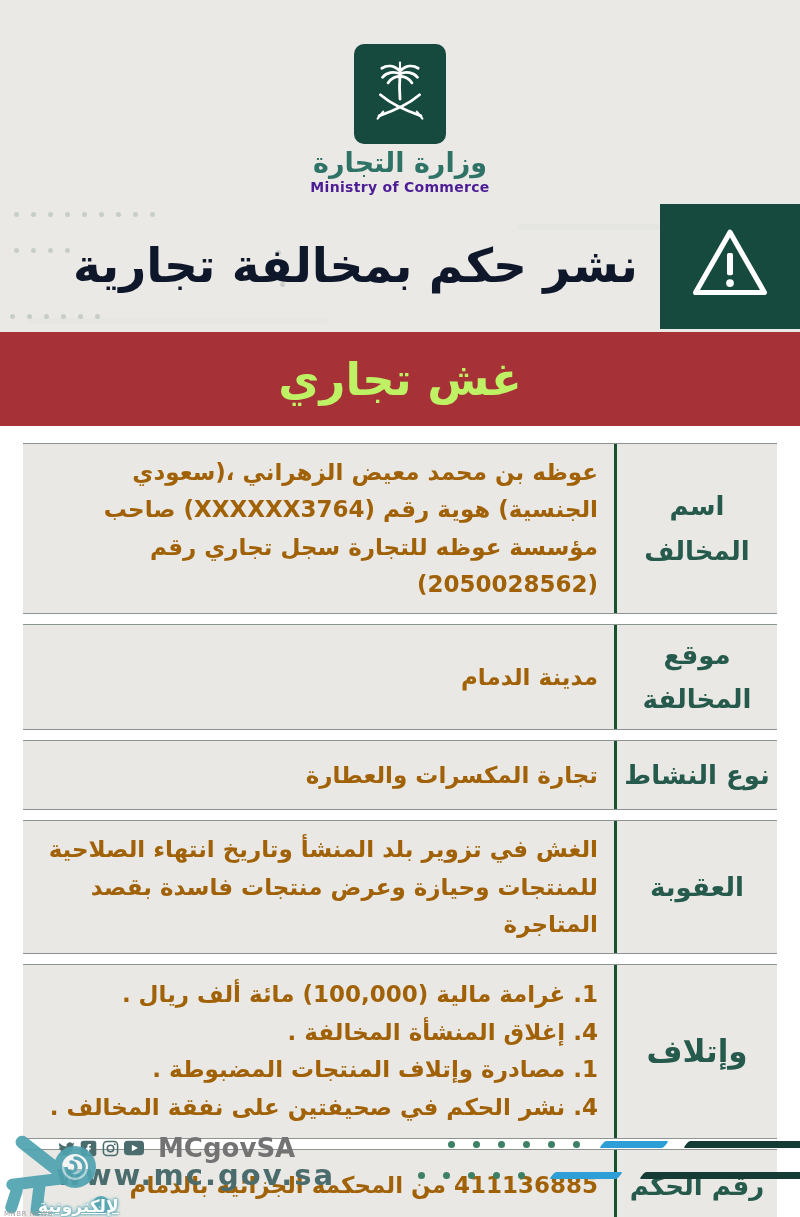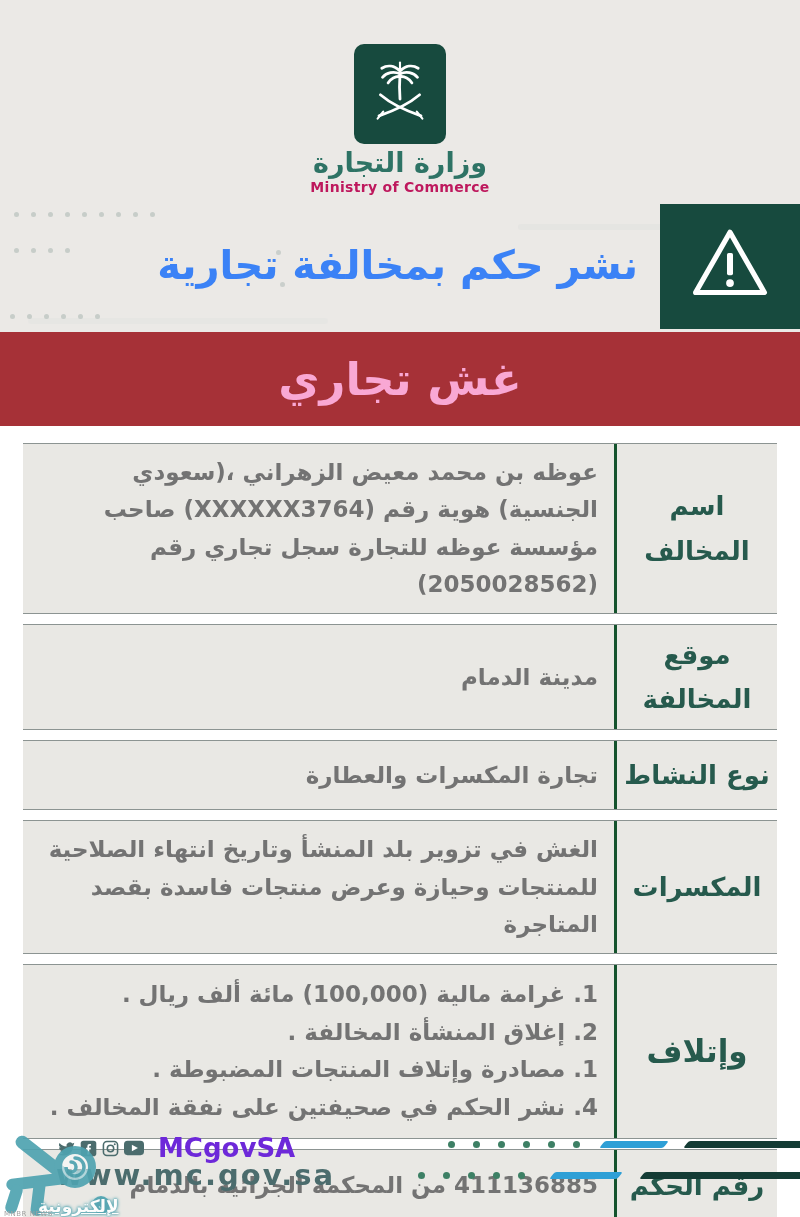--- a/index.html
+++ b/index.html
@@ -13,61 +13,61 @@
   .faint.l1{left:518px;top:224px;width:150px;height:6px;opacity:.18;}
   .faint.l2{left:28px;top:318px;width:300px;height:6px;opacity:.14;}
   .logo-box{
     position:absolute;top:44px;left:50%;transform:translateX(-50%);
     width:92px;height:100px;background:#174a3e;border-radius:10px;
     display:flex;align-items:center;justify-content:center;
   }
   .ministry-ar{position:absolute;top:147px;left:0;width:100%;text-align:center;
     color:#2e7365;font-size:27px;font-weight:bold;}
   .ministry-en{position:absolute;top:179px;left:0;width:100%;text-align:center;
-    color:#be185d;font-size:14px;font-weight:bold;letter-spacing:.3px;}
+    color:#4c1d95;font-size:14px;font-weight:bold;letter-spacing:.3px;}
   
   .title-band{position:absolute;top:200px;left:0;width:800px;height:130px;}
   .warn-box{position:absolute;top:4px;right:0;width:140px;height:125px;background:#174a3e;
     display:flex;align-items:center;justify-content:center;}
   .main-title{position:absolute;top:50%;transform:translateY(-50%);right:162px;
-    font-size:40px;font-weight:bold;color:#3b82f6;direction:rtl;white-space:nowrap;}
+    font-size:47px;font-weight:bold;color:#0f172a;direction:rtl;white-space:nowrap;}
   .dotrow{position:absolute;display:flex;gap:12px;}
   .dotrow .d{width:5px;height:5px;border-radius:50%;background:#aab6b1;opacity:.55;}
   .dr1{left:14px;top:12px;}
   .dr2{left:14px;top:48px;}
   .dr3{left:10px;top:114px;}
   .tdot{position:absolute;width:5px;height:5px;border-radius:50%;background:#aab6b1;opacity:.5;}
   
   .red-band{position:absolute;top:332px;left:0;width:800px;height:94px;background:#a63137;
     display:flex;align-items:center;justify-content:center;}
-  .red-band .sub{color:#f9a8d4;font-size:45px;font-weight:bold;direction:rtl;}
+  .red-band .sub{color:#bef264;font-size:45px;font-weight:bold;direction:rtl;}
   
   .vtable{position:absolute;top:443px;right:23px;width:754px;direction:rtl;}
   .vrow{display:flex;background:#e9e8e4;border-top:1px solid #8c9492;border-bottom:1px solid #8c9492;
     margin-bottom:10px;box-sizing:border-box;}
   .label-cell{width:163px;flex:0 0 163px;border-left:3px solid #14532d;
     display:flex;align-items:center;justify-content:center;text-align:center;
     color:#265a4d;font-weight:bold;font-size:26px;line-height:1.7;padding:8px 4px;box-sizing:border-box;}
   .value-cell{flex:1;display:flex;align-items:center;justify-content:flex-start;
-    padding:10px 16px;color:#737373;font-weight:bold;font-size:23px;line-height:1.62;
+    padding:10px 16px;color:#a16207;font-weight:bold;font-size:23px;line-height:1.62;
     text-align:right;box-sizing:border-box;}
   .r1{min-height:124px;}
   .r2{min-height:92px;justify-content:flex-end;}
   .r3{min-height:70px;}
   .r4{min-height:131px;}
   .r5{min-height:147px;}
   .r6{min-height:74px;}
   .r5 .label-cell{font-size:31px;}
   .penalty-list{display:block;text-align:right;}
   .penalty-list div{margin:2px 0;line-height:1.55;}
   .r6 .num{font-weight:800;letter-spacing:.5px;text-align:center;}
   
   .footer-social{position:absolute;left:57px;top:1133px;display:flex;align-items:center;gap:5px;}
   .footer-social svg{display:block;}
-  .handle{font-size:26px;color:#6d28d9;font-weight:600;margin-left:9px;}
+  .handle{font-size:26px;color:#737373;font-weight:600;margin-left:9px;}
   .footer-web{position:absolute;left:56px;top:1158px;font-size:29px;color:#4b6c6d;
     font-weight:600;letter-spacing:2px;}
   .dots{position:absolute;display:flex;gap:18px;}
   .dots .dot{width:7px;height:7px;border-radius:50%;background:#3d8065;}
   .bar{position:absolute;height:7px;transform:skewX(-38deg);border-radius:2px;}
   .bar.blue{background:#2e9fd6;}
   .bar.dark{background:#143c35;}
   .dots1{top:1141px;left:448px;}
   .blue1{top:1141px;left:602px;width:64px;}
   .dark1{top:1141px;left:686px;width:118px;}
@@ -175,30 +175,30 @@
     <div class="label-cell">موقع المخالفة</div>
     <div class="value-cell">مدينة الدمام</div>
   </div>
 
   <div class="vrow r3">
     <div class="label-cell">نوع النشاط</div>
     <div class="value-cell">تجارة المكسرات والعطارة</div>
   </div>
 
   <div class="vrow r4">
-    <div class="label-cell">المكسرات</div>
+    <div class="label-cell">العقوبة</div>
     <div class="value-cell">الغش في تزوير بلد المنشأ وتاريخ انتهاء الصلاحية للمنتجات وحيازة وعرض منتجات فاسدة بقصد المتاجرة</div>
   </div>
 
   <div class="vrow r5">
     <div class="label-cell">وإتلاف</div>
     <div class="value-cell">
       <div class="penalty-list">
         <div>1. غرامة مالية (100,000) مائة ألف ريال .</div>
-        <div>2. إغلاق المنشأة المخالفة .</div>
+        <div>4. إغلاق المنشأة المخالفة .</div>
         <div>1. مصادرة وإتلاف المنتجات المضبوطة .</div>
         <div>4. نشر الحكم في صحيفتين على نفقة المخالف .</div>
       </div>
     </div>
   </div>
 
   <div class="vrow r6">
     <div class="label-cell">رقم الحكم</div>
     <div class="value-cell">
       <span>

